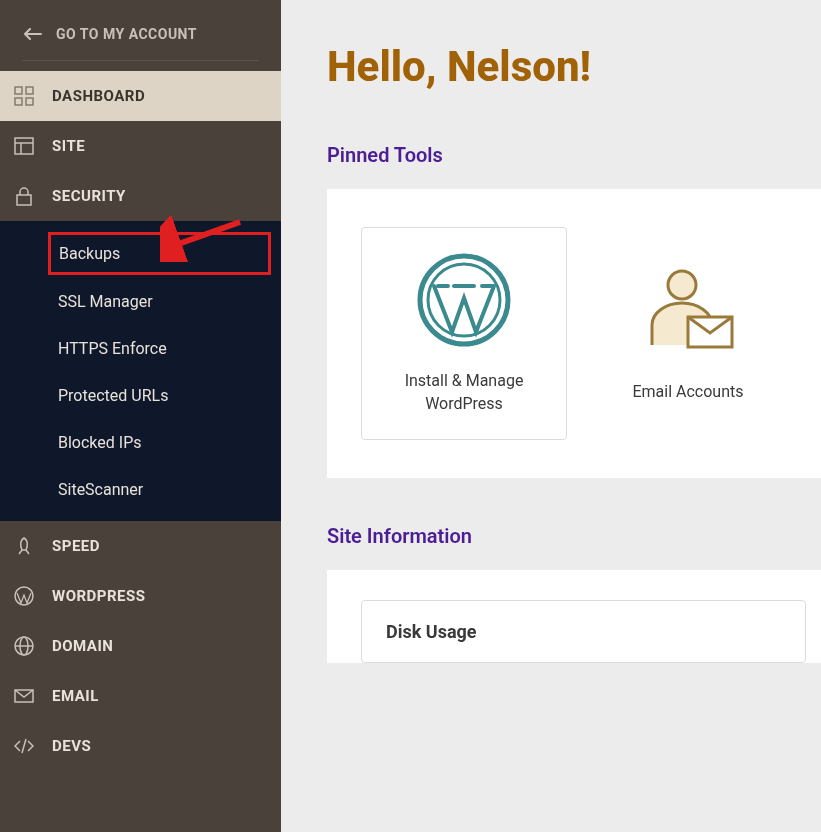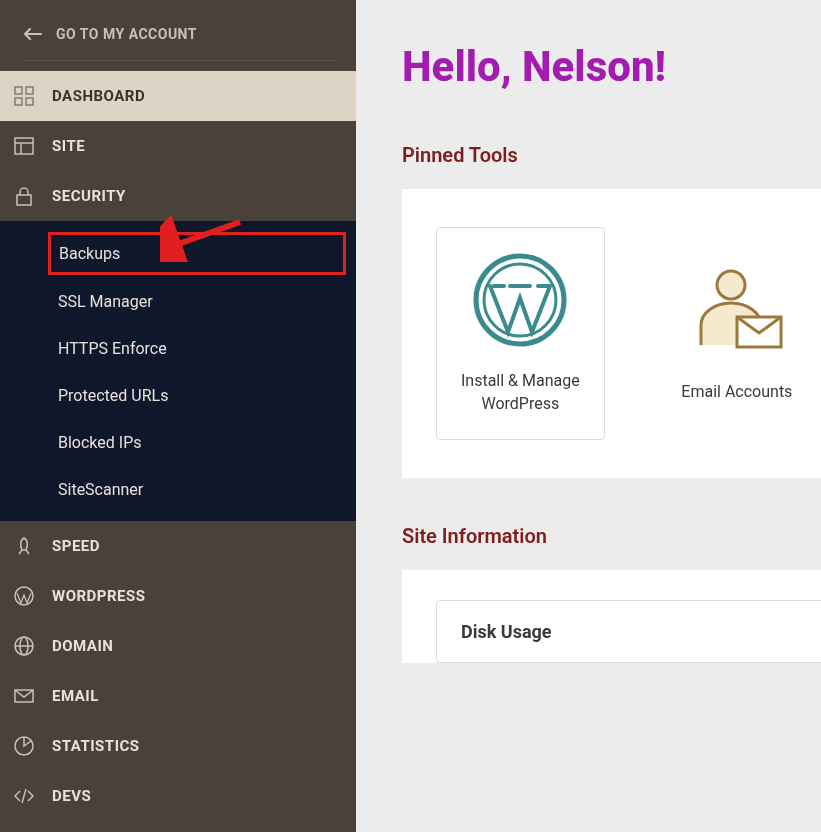--- a/index.html
+++ b/index.html
@@ -5,21 +5,21 @@
     * { margin: 0; padding: 0; box-sizing: border-box; }
     body {
       font-family: -apple-system, BlinkMacSystemFont, "Segoe UI", Roboto, sans-serif;
       display: flex;
       width: 821px;
       height: 832px;
       overflow: hidden;
       background: #ececec;
     }
     .sidebar {
-      width: 356px;
+      width: 281px;
       background: #4a413a;
       color: #c9c0b8;
       display: flex;
       flex-direction: column;
       flex-shrink: 0;
     }
     .back-link {
       display: flex;
       align-items: center;
       gap: 14px;
@@ -84,37 +84,37 @@
     }
     .main {
       flex: 1;
       background: #ececec;
       padding: 42px 0 0 46px;
       overflow: hidden;
     }
     .greeting {
       font-size: 42px;
       font-weight: 800;
-      color: #a21caf;
+      color: #a16207;
       margin-bottom: 52px;
     }
     .section-title {
       font-size: 20px;
       font-weight: 600;
-      color: #7f1d1d;
+      color: #4c1d95;
       margin-bottom: 22px;
     }
     .panel {
       background: #fff;
       padding: 38px 0 38px 34px;
       margin-bottom: 46px;
     }
     .tools-row {
       display: flex;
-      gap: 48px;
+      gap: 18px;
     }
     .tool-card {
       width: 206px;
       height: 213px;
       border: 1px solid #dcdcdc;
       border-radius: 4px;
       display: flex;
       flex-direction: column;
       align-items: center;
       justify-content: center;
@@ -257,29 +257,20 @@
   <div class="nav-item">
     <span class="nav-icon">
       <svg viewBox="0 0 20 20" width="20" height="20">
           <rect x="1" y="4" width="18" height="12" stroke="#c9c0b8" stroke-width="1.5" fill="none"></rect>
           <path d="M1 4 L10 11 L19 4" stroke="#c9c0b8" stroke-width="1.5" fill="none"></path>
         </svg>
     </span>
     <span>EMAIL</span>
   </div>
 
-  <div class="nav-item">
-    <span class="nav-icon">
-      <svg viewBox="0 0 20 20" width="20" height="20">
-          <circle cx="10" cy="10" r="9" stroke="#c9c0b8" stroke-width="1.5" fill="none"></circle>
-          <path d="M10 1 L10 10 L17 5" stroke="#c9c0b8" stroke-width="1.5" fill="none"></path>
-        </svg>
-    </span>
-    <span>STATISTICS</span>
-  </div>
 
   <div class="nav-item">
     <span class="nav-icon">
       <svg viewBox="0 0 20 20" width="20" height="20">
           <path d="M6 5 L1 10 L6 15 M14 5 L19 10 L14 15 M12 3 L8 17" stroke="#c9c0b8" stroke-width="1.5" fill="none"></path>
         </svg>
     </span>
     <span>DEVS</span>
   </div>
 </aside>

